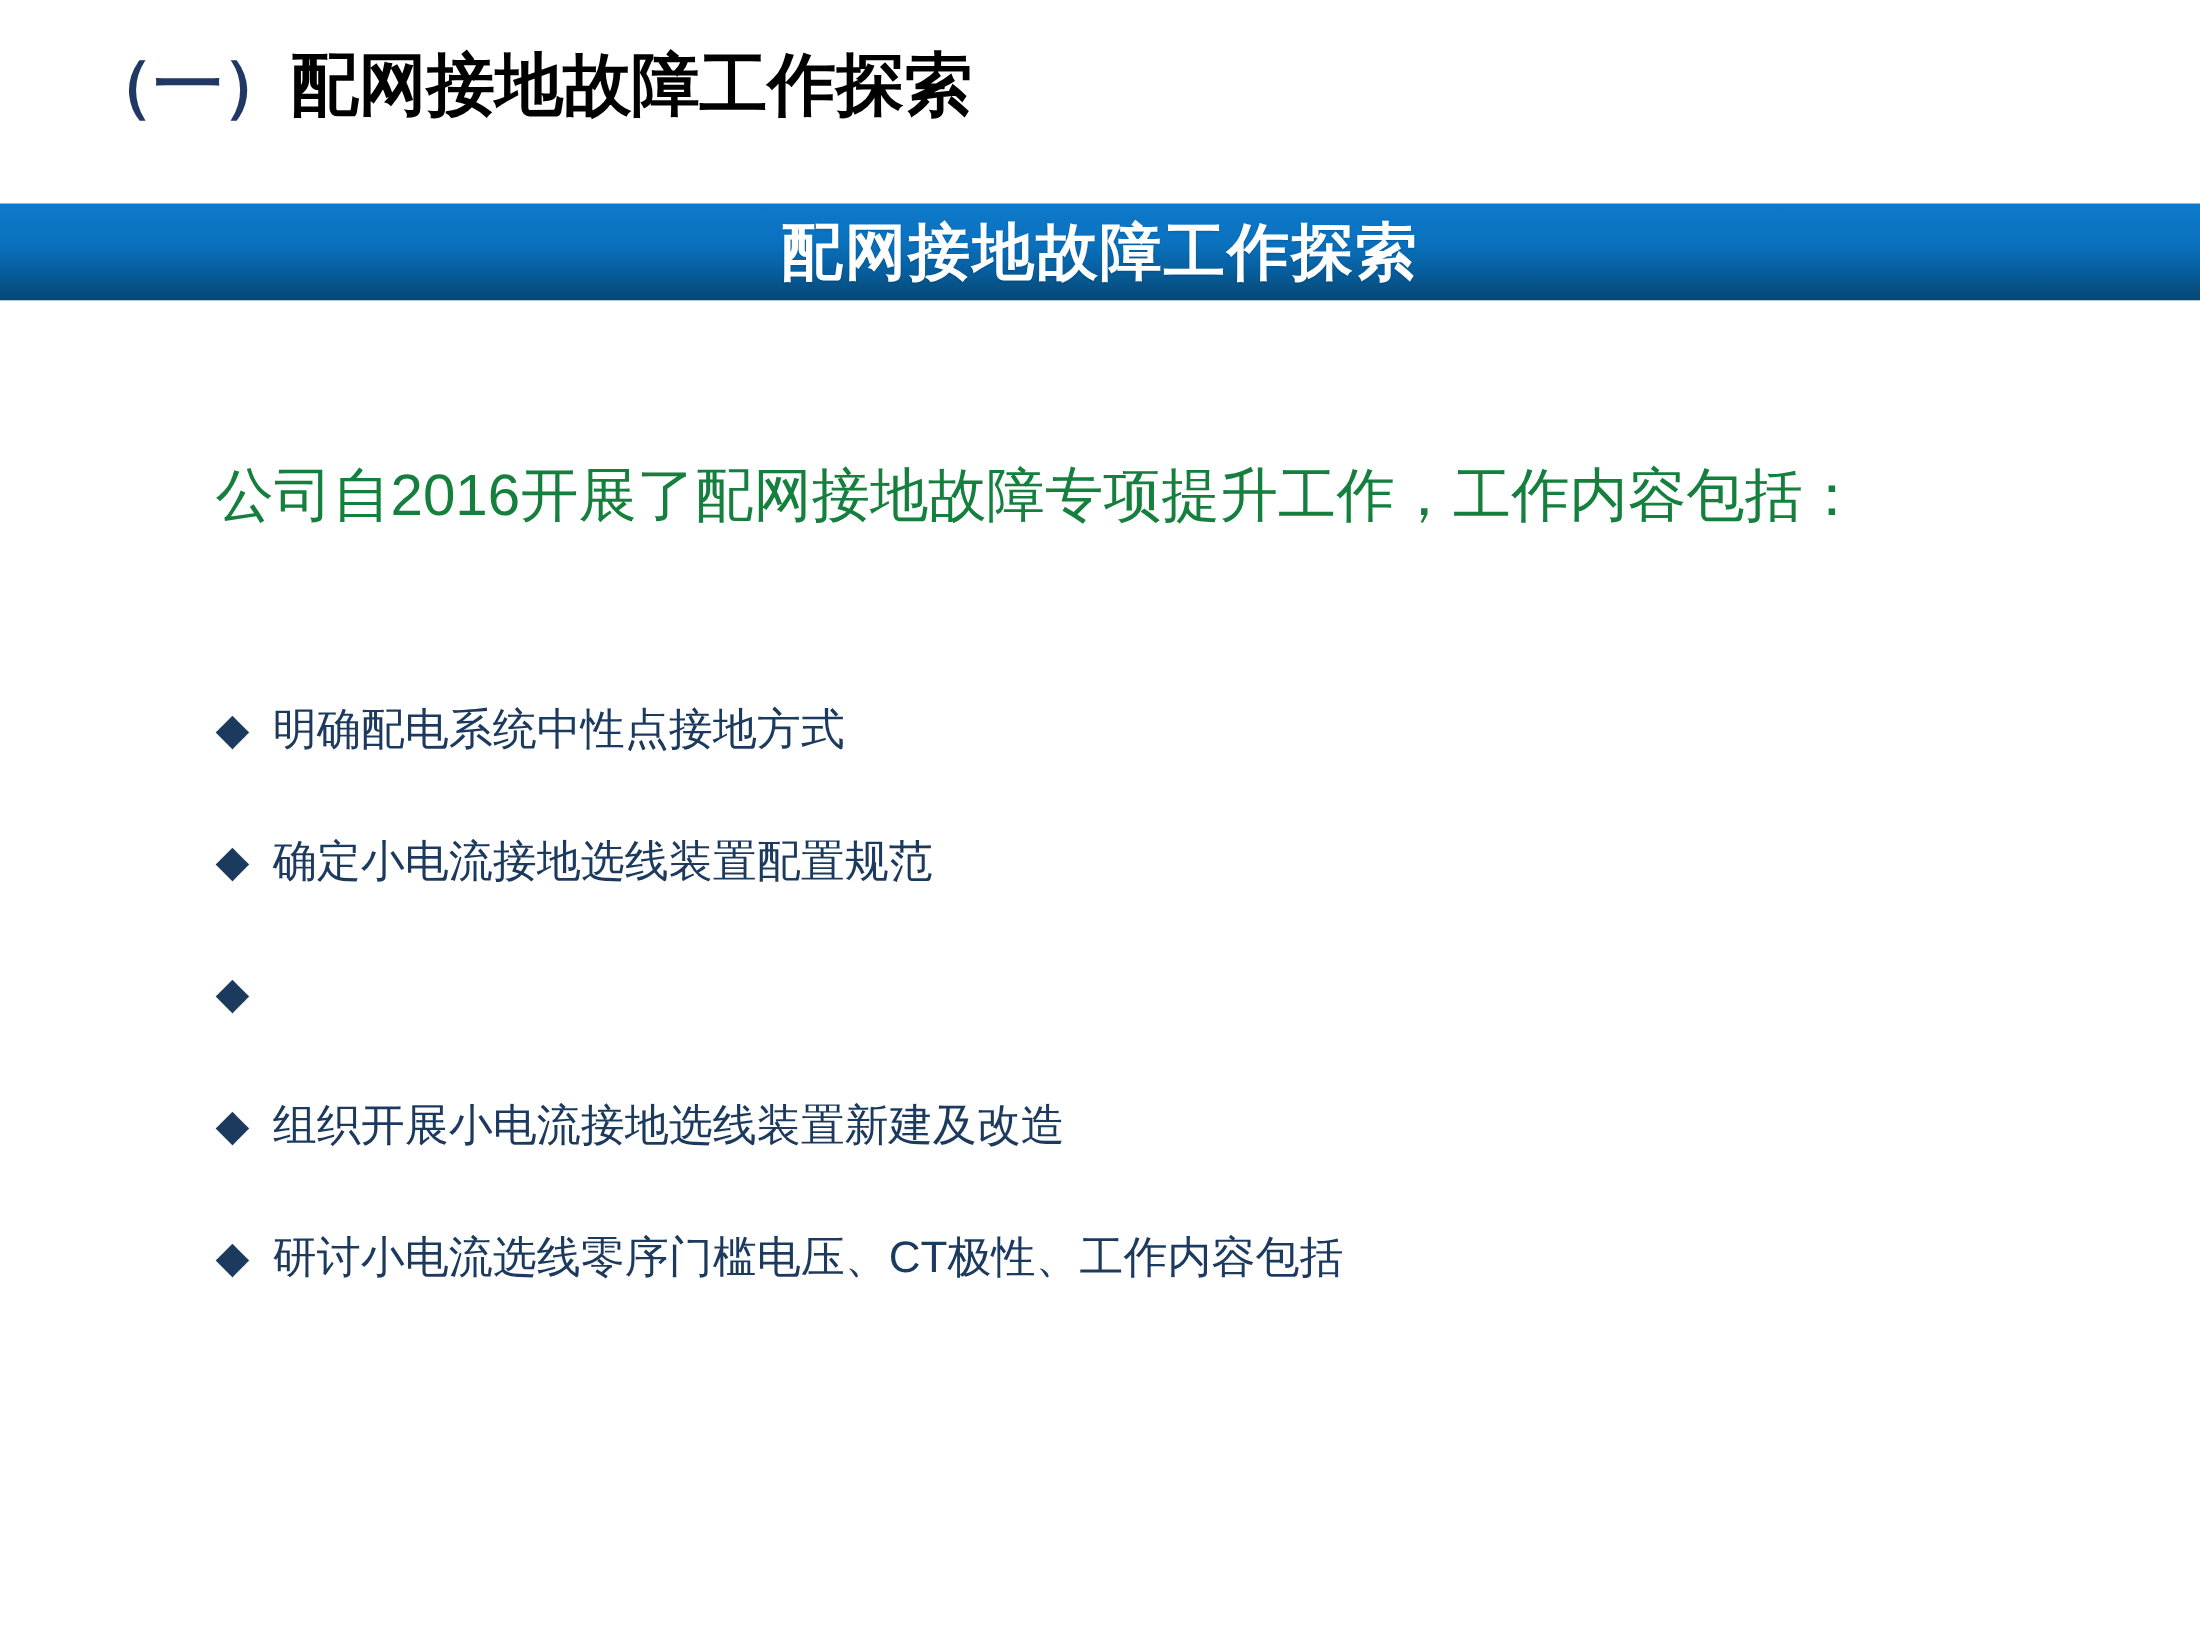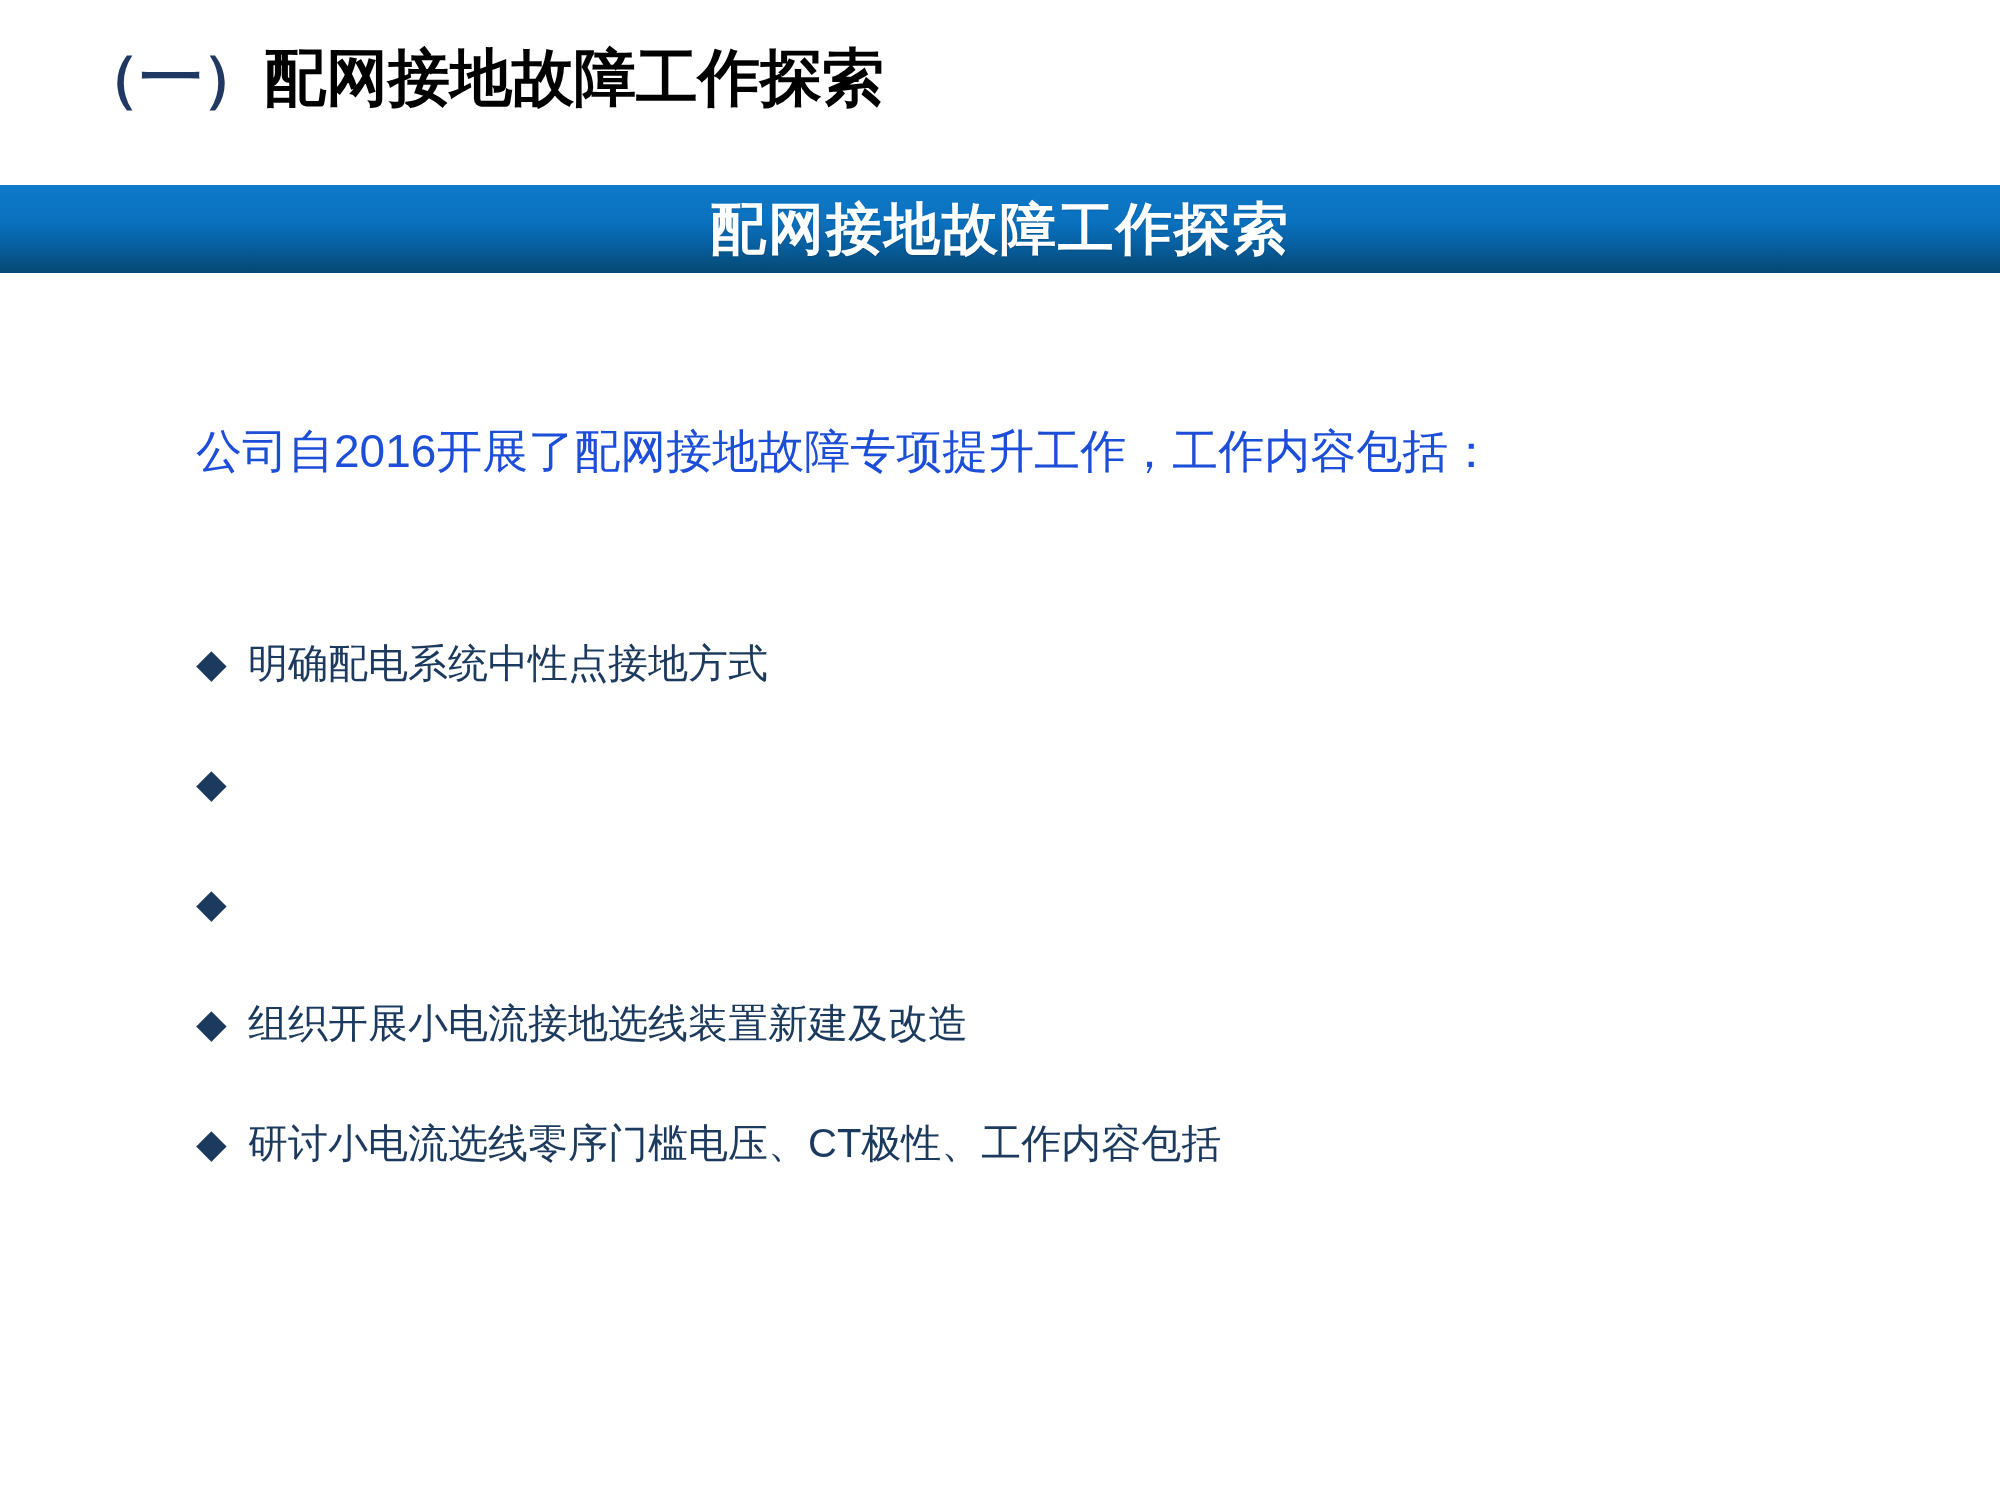--- a/index.html
+++ b/index.html
@@ -70,23 +70,23 @@
     left: 0;
     top: 273px;
     width: 2000px;
     height: 1227px;
   }
 
   .intro-line {
     position: absolute;
     left: 196px;
     top: 147px;
-    font-size: 46px;
+    font-size: 53px;
     line-height: 62px;
-    color: #1d4ed8;
+    color: #15803d;
     white-space: nowrap;
   }
 
   .bullet-list {
     position: absolute;
     left: 196px;
     top: 360px;
     width: 1700px;
   }
 
@@ -132,20 +132,21 @@
 
     <div class="bullet-list">
 
       <div class="bullet-item">
         <span class="bullet-marker">◆</span>
         <span class="bullet-text">明确配电系统中性点接地方式</span>
       </div>
 
       <div class="bullet-item">
         <span class="bullet-marker">◆</span>
+        <span class="bullet-text">确定小电流接地选线装置配置规范</span>
       </div>
 
       <div class="bullet-item">
         <span class="bullet-marker">◆</span>
       </div>
 
       <div class="bullet-item">
         <span class="bullet-marker">◆</span>
         <span class="bullet-text">组织开展小电流接地选线装置新建及改造</span>
       </div>

